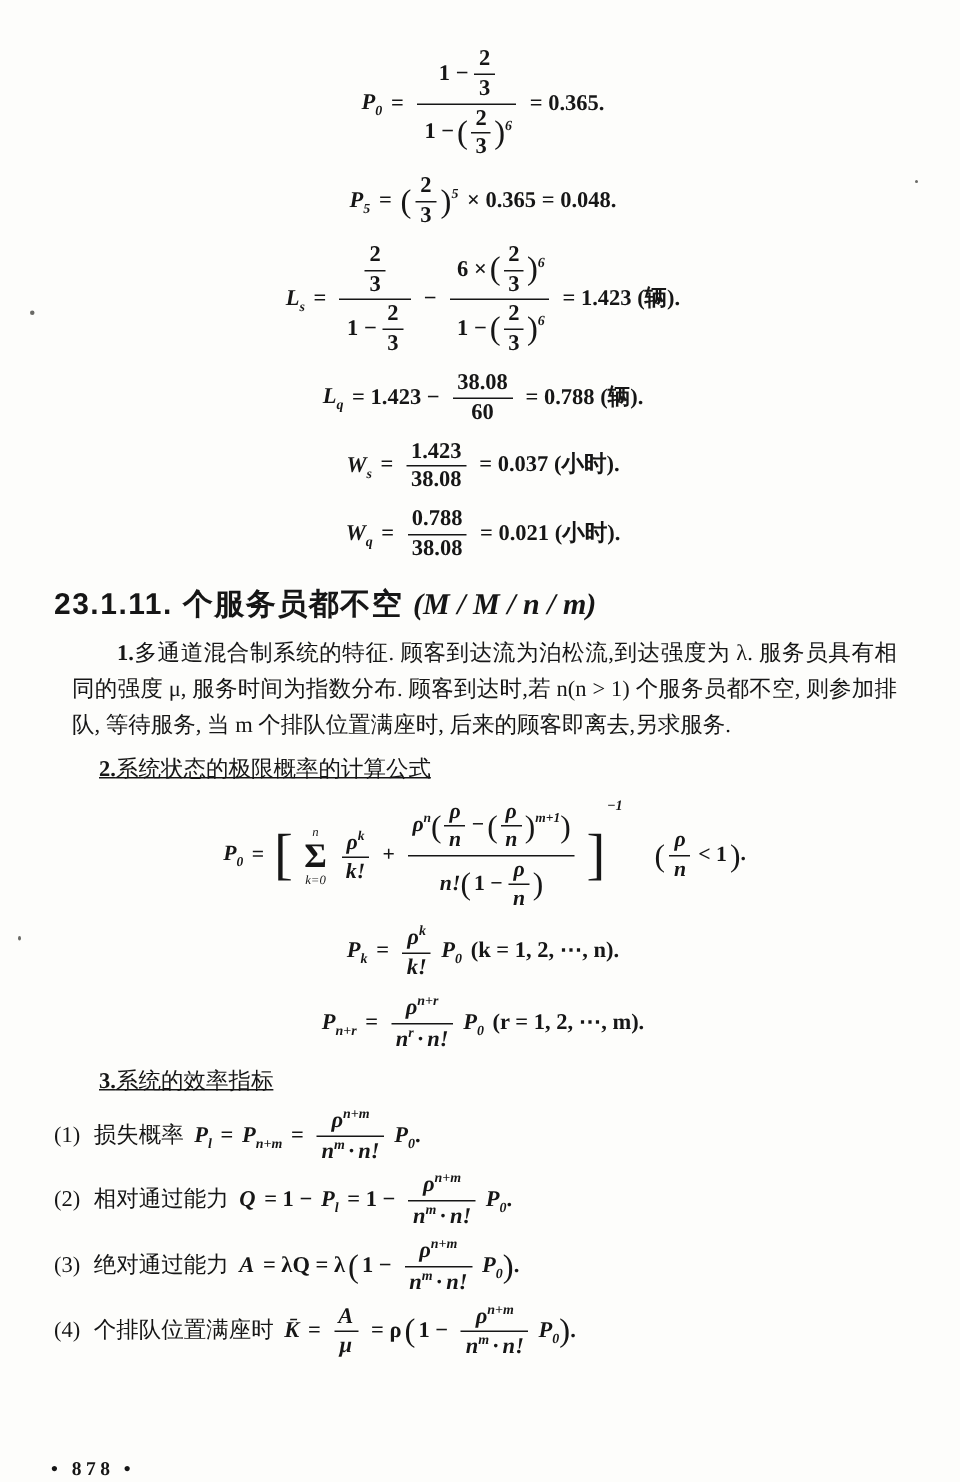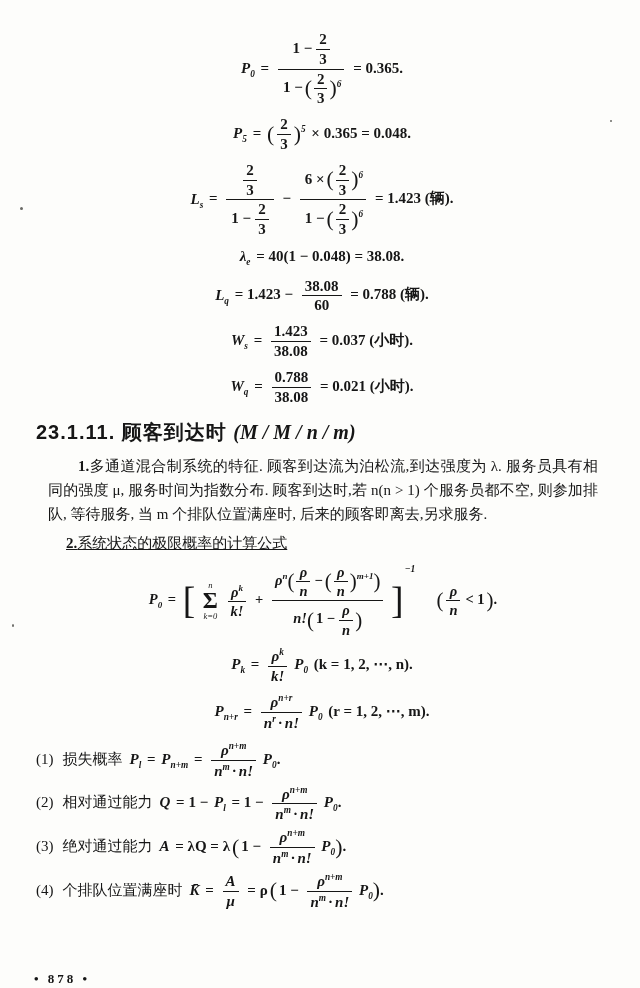--- a/index.html
+++ b/index.html
@@ -80,24 +80,20 @@
         <span class="d"><span class="op">1 −</span><span class="fr"><span class="n">2</span><span class="d">3</span></span></span>
       </span>
       <span class="op">−</span>
       <span class="fr">
         <span class="n"><span class="op">6 ×</span><span class="bp">(</span><span class="fr"><span class="n">2</span><span class="d">3</span></span><span class="bp">)</span><sup>6</sup></span>
         <span class="d"><span class="op">1 −</span><span class="bp">(</span><span class="fr"><span class="n">2</span><span class="d">3</span></span><span class="bp">)</span><sup>6</sup></span>
       </span>
       <span class="op">= 1.423 (辆).</span>
     </div>
 
-    <div class="formula">
-      <span class="v">λ</span><sub>e</sub>
-      <span class="op">= 40(1 − 0.048) = 38.08.</span>
-    </div>
 
     <div class="formula">
       <span class="v">L</span><sub>q</sub>
       <span class="op">= 1.423 −</span>
       <span class="fr"><span class="n">38.08</span><span class="d">60</span></span>
       <span class="op">= 0.788 (辆).</span>
     </div>
 
     <div class="formula">
       <span class="v">W</span><sub>s</sub>
@@ -109,21 +105,21 @@
     <div class="formula">
       <span class="v">W</span><sub>q</sub>
       <span class="op">=</span>
       <span class="fr"><span class="n">0.788</span><span class="d">38.08</span></span>
       <span class="op">= 0.021 (小时).</span>
     </div>
   </div>
 
   <h1 class="heading">
     <span>23.1.11.</span>
-    <span>顾客到达时</span>
+    <span>个服务员都不空</span>
     <span class="model">(M / M / n / m)</span>
   </h1>
 
   <p class="para"><span class="plabel">1.</span><span>多通道混合制系统的特征. 顾客到达流为泊松流,到达强度为 λ. 服务员具有相同的强度 μ, 服务时间为指数分布. 顾客到达时,若 n(n &gt; 1) 个服务员都不空, 则参加排队, 等待服务, 当 m 个排队位置满座时, 后来的顾客即离去,另求服务.</span></p>
 
   <p class="subhead"><span class="plabel">2.</span><span>系统状态的极限概率的计算公式</span></p>
 
   <div class="formula big">
     <span class="v">P</span><sub>0</sub>
     <span class="op">=</span>
@@ -166,20 +162,21 @@
     <span class="v">P</span><sub>n+r</sub>
     <span class="op">=</span>
     <span class="fr">
       <span class="n"><span class="v">ρ</span><sup>n+r</sup></span>
       <span class="d"><span class="v">n</span><sup>r</sup><span class="op">·</span><span class="v">n!</span></span>
     </span>
     <span class="v">P</span><sub>0</sub>
     <span class="op">(r = 1, 2, ⋯, m).</span>
   </div>
 
+  <p class="subhead"><span class="plabel">3.</span><span>系统的效率指标</span></p>
 
   <div class="item">
     <span class="ilabel">(1)</span><span class="cname">损失概率</span><span class="m"><span class="v">P</span><sub>l</sub>
     <span class="op">=</span>
     <span class="v">P</span><sub>n+m</sub>
     <span class="op">=</span>
     <span class="fr">
       <span class="n"><span class="v">ρ</span><sup>n+m</sup></span>
       <span class="d"><span class="v">n</span><sup>m</sup><span class="op">·</span><span class="v">n!</span></span>
     </span>

